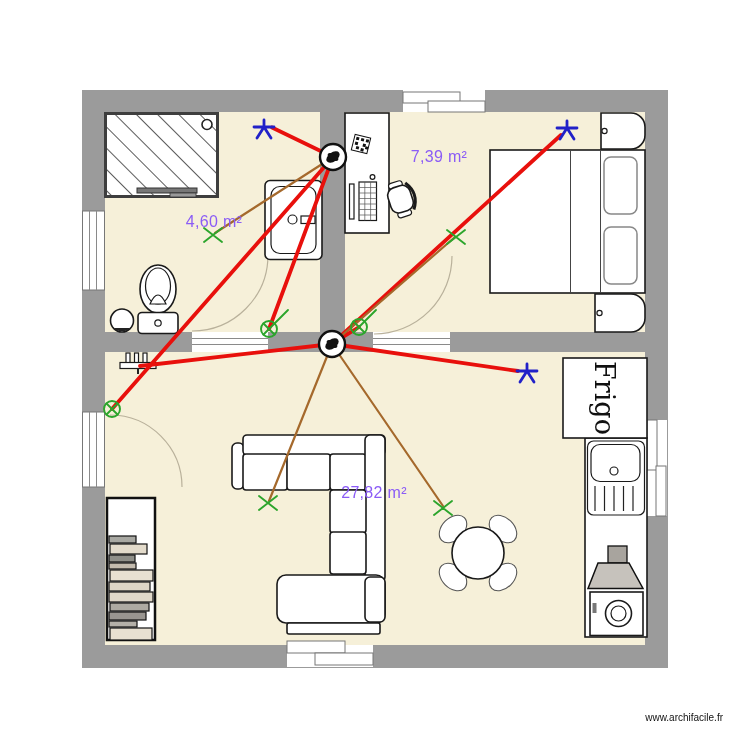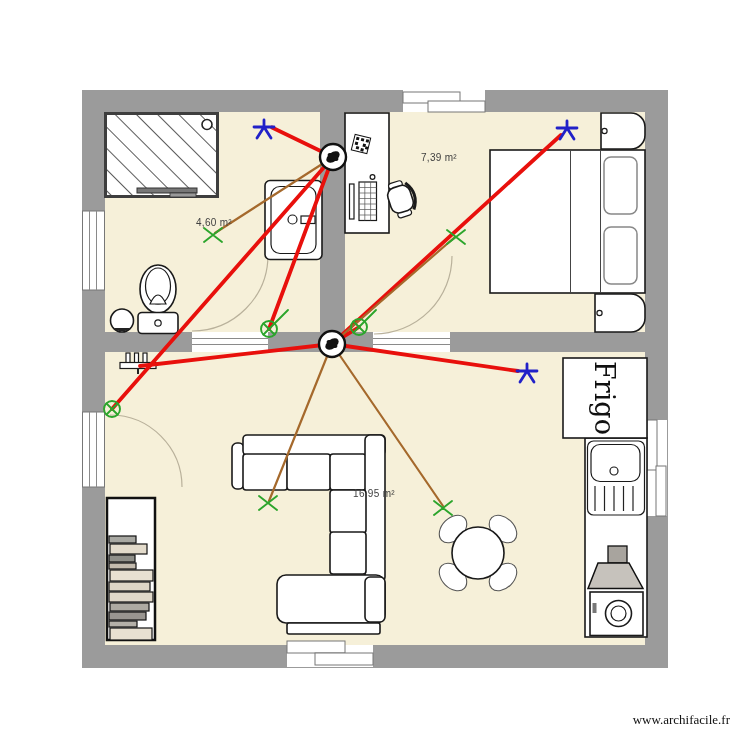--- a/index.html
+++ b/index.html
@@ -15,32 +15,31 @@
   .thin{stroke-width:1.2;}
   .win{fill:#ffffff;stroke:#777777;stroke-width:1;}
   .winline{stroke:#8a8a8a;stroke-width:1;fill:none;}
   .arc{fill:none;stroke:var(--c-arc,#b9b19b);stroke-width:1.2;}
   .wire-red{stroke:var(--c-lighting-circuit,#e8100c);stroke-width:3.8;stroke-linecap:round;fill:none;}
   .wire-brown{stroke:var(--c-switch-circuit,#a5692c);stroke-width:2.2;stroke-linecap:round;fill:none;}
   .sym-green{stroke:var(--c-symbol-green,#2ca52c);stroke-width:1.9;fill:none;stroke-linecap:round;}
   .sym-blue{stroke:var(--c-symbol-blue,#2121c8);stroke-width:2.8;fill:none;stroke-linecap:round;}
   .label{
     position:absolute;transform:translate(-50%,-50%);
-    font-size:10px;color:#404040;white-space:nowrap;letter-spacing:.3px;
+    font-size:16px;color:#8b5cf6;white-space:nowrap;letter-spacing:.3px;
   }
   #fridge-label{
     position:absolute;left:563px;top:358px;width:84px;height:80px;
     display:flex;align-items:center;justify-content:center;
     font-family:"DejaVu Serif","Liberation Serif",serif;
     font-size:27px;color:#111;transform:rotate(90deg);
   }
   #watermark{
-    position:absolute;right:20px;top:712px;font-size:13px;color:#111;
+    position:absolute;right:27px;top:712px;font-size:10px;color:#111;
     text-decoration:none;
-    font-family:Liberation Serif, serif;
   }
 </style>
 </head>
 <body>
 
 <div>
 <svg width="750" height="750" viewBox="0 0 750 750">
   <defs>
     <pattern id="hatch" width="15" height="15" patternUnits="userSpaceOnUse" patternTransform="rotate(-45)">
       <line x1="0" y1="0" x2="0" y2="15" stroke="#3c3c3c" stroke-width="1.7"></line>
@@ -323,18 +322,18 @@
   <g class="sym-green" transform="translate(268,503)">
     <path d="M-9,-7 L9,7 M-9,7 L9,-7"></path>
   </g>
   <g class="sym-green" transform="translate(443,508)">
     <path d="M-9,-7 L9,7 M-9,7 L9,-7"></path>
   </g>
 </svg>
 
 <div class="label" style="left:214px;top:222px">4,60 m²</div>
 <div class="label" style="left:439px;top:157px">7,39 m²</div>
-<div class="label" style="left:374px;top:493px">16,95 m²</div>
+<div class="label" style="left:374px;top:493px">27,82 m²</div>
 
 <div id="fridge-label">Frigo</div>
 
 <a id="watermark" href="#">www.archifacile.fr</a>
 </div>
 
 </body></html>

